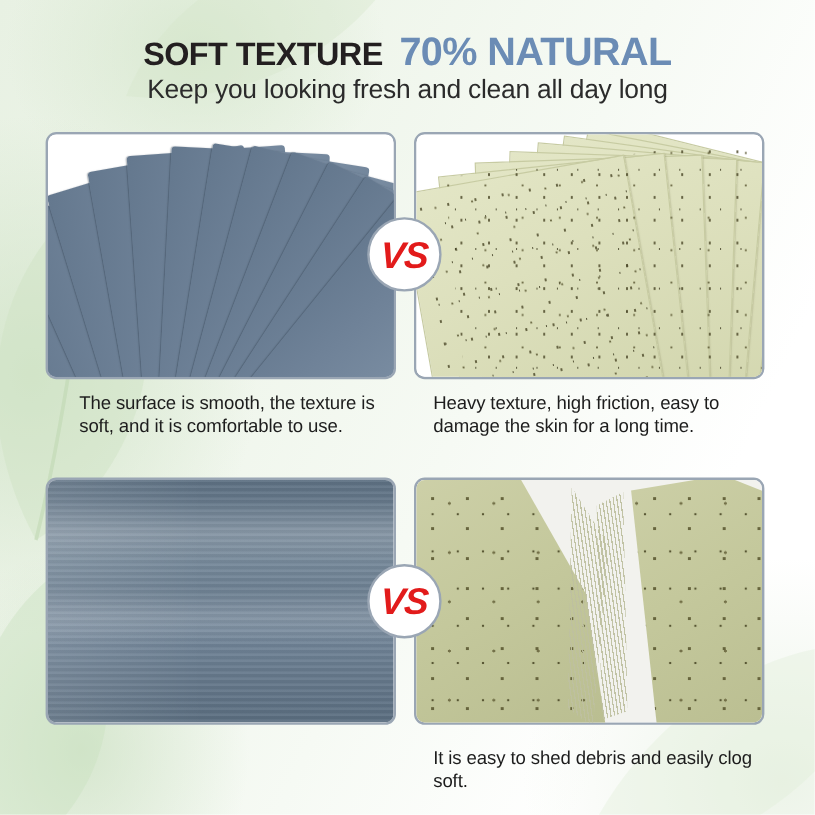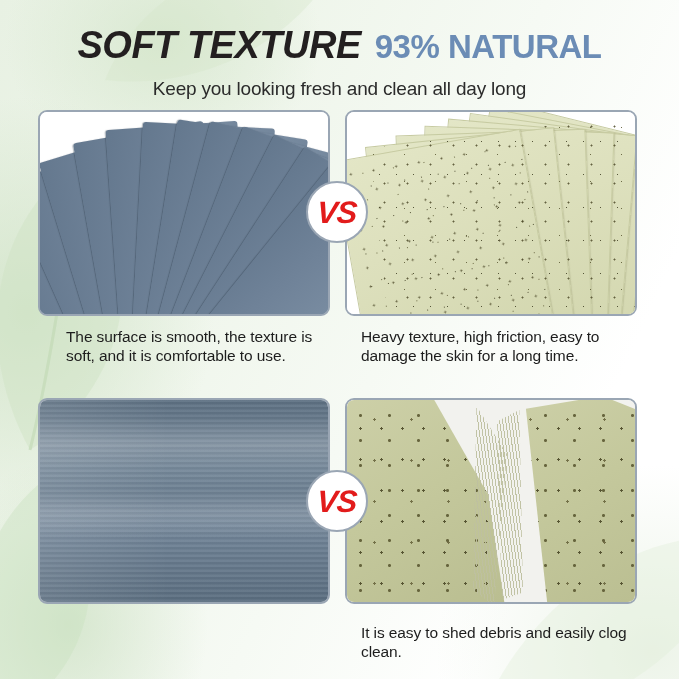--- a/index.html
+++ b/index.html
@@ -40,36 +40,35 @@
     width: 679px;
     text-align: center;
     z-index: 5;
   }
   #title-row {
     margin-top: 26px;
     line-height: 1;
     white-space: nowrap;
   }
   .title-main {
-    font-size: 38px;
+    font-size: 27px;
     font-weight: bold;
     color: #231f20;
     letter-spacing: -0.5px;
-    font-style: italic;
   }
   .title-accent {
     font-size: 33px;
     font-weight: bold;
     color: #6b8cb5;
     letter-spacing: -0.5px;
     margin-left: 14px;
   }
   #subtitle {
-    margin-top: 14px;
-    font-size: 19px;
+    margin-top: 3px;
+    font-size: 22px;
     color: #2b2b2b;
     letter-spacing: -0.2px;
     white-space: nowrap;
   }
 
   
   .panel {
     position: absolute;
     border: 2px solid #9aa6b4;
     border-radius: 9px;
@@ -231,21 +230,21 @@
   </svg>
   <svg class="leaf" width="250" height="150" style="left:95px; top:-60px;" viewBox="0 0 250 150">
     <path d="M10 140 C 50 40, 160 0, 240 30 C 190 110, 100 150, 10 140 Z" fill="#d3e6c8" opacity="0.35"></path>
   </svg>
   <svg class="leaf" width="300" height="230" style="left:450px; top:500px;" viewBox="0 0 300 230">
     <path d="M30 220 C 70 110, 190 20, 295 40 C 250 160, 140 225, 30 220 Z" fill="#dcecd3" opacity="0.32"></path>
   </svg>
 
   <div id="header">
     <div id="title-row">
-      <span class="title-main">SOFT TEXTURE</span><span class="title-accent">93% NATURAL</span>
+      <span class="title-main">SOFT TEXTURE</span><span class="title-accent">70% NATURAL</span>
     </div>
     <div id="subtitle">Keep you looking fresh and clean all day long</div>
   </div>
 
   <div class="panel" id="panel-tl">
     <div class="photo">
       <div class="fan-bg"></div>
       <div class="fan-sheet" style="left:10px;  top:48px;  transform: rotate(-52deg) translateY(14px);"></div>
       <div class="fan-sheet" style="left:18px;  top:42px;  transform: rotate(-45deg) translateY(12px);"></div>
       <div class="fan-sheet" style="left:26px;  top:36px;  transform: rotate(-38deg) translateY(10px);"></div>
@@ -306,15 +305,15 @@
 
   <div class="vs-badge" id="vs-top">
     <span class="vs-text">VS</span>
   </div>
   <div class="vs-badge" id="vs-bottom">
     <span class="vs-text">VS</span>
   </div>
 
   <div class="caption" id="cap-tr">Heavy texture, high friction, easy to damage the skin for a long time.</div>
   <div class="caption" id="cap-tl">The surface is smooth, the texture is soft, and it is comfortable to use.</div>
-  <div class="caption" id="cap-br">It is easy to shed debris and easily clog clean.</div>
+  <div class="caption" id="cap-br">It is easy to shed debris and easily clog soft.</div>
 
 </div>
 
 </body></html>

